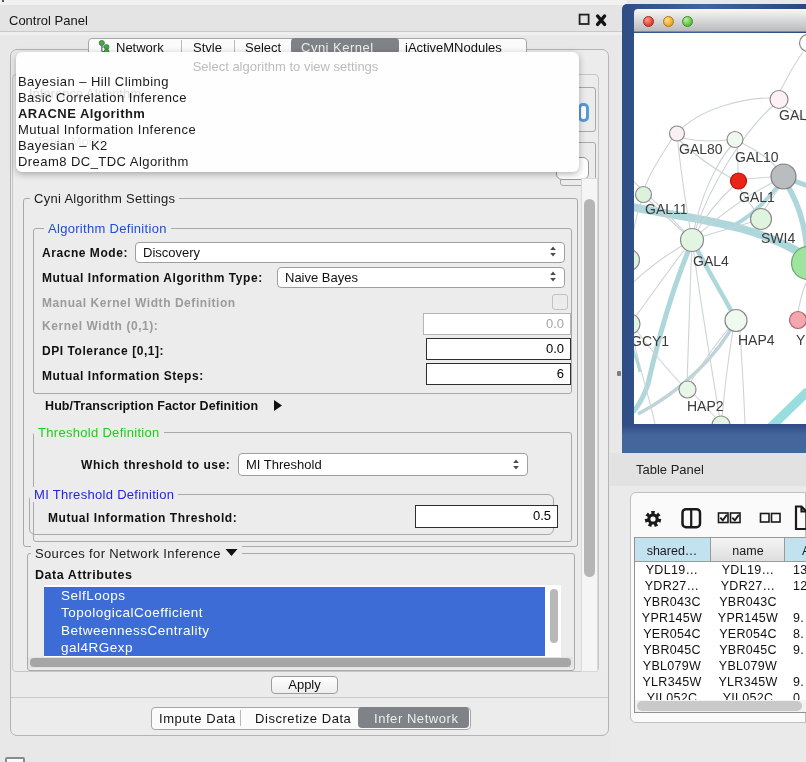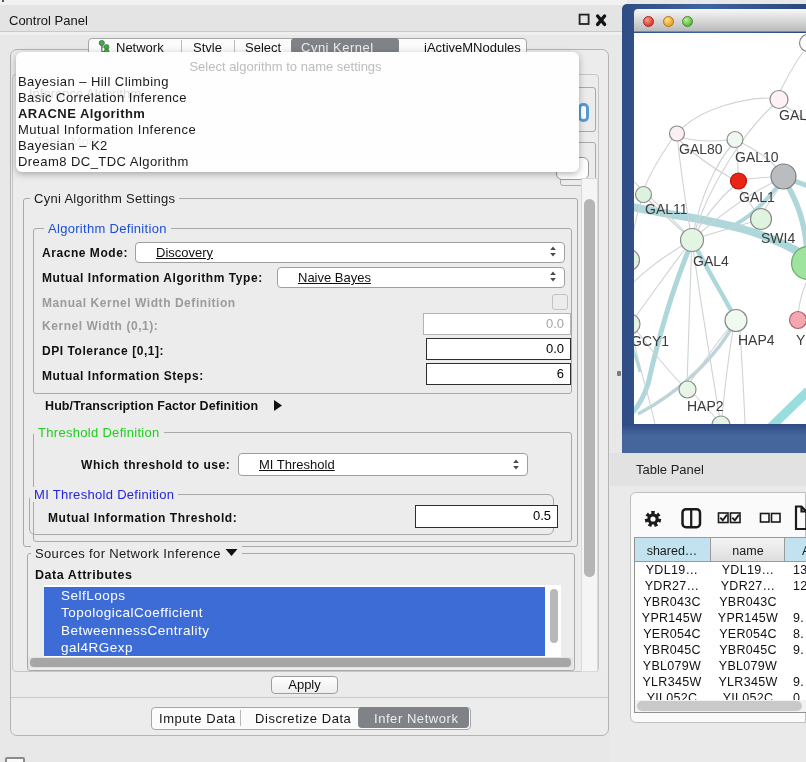--- a/index.html
+++ b/index.html
@@ -2,21 +2,21 @@
 <html><head>
 <meta charset="utf-8">
 <style>
 html,body{margin:0;padding:0;}
 body{width:806px;height:762px;position:relative;overflow:hidden;background:#e8e8e8;
  font-family:"Liberation Sans",sans-serif;-webkit-font-smoothing:antialiased;}
 .ab{position:absolute;}
 .lbl{font-size:12px;font-weight:bold;color:#111;white-space:nowrap;letter-spacing:0.55px;}
 .dis{color:#9b9b9b;}
 .combo{position:absolute;background:#fff;border:1px solid #9f9f9f;border-radius:4px;
- font-size:13px;color:#111;line-height:19px;padding-left:20px;box-sizing:border-box;text-decoration:underline;}
+ font-size:13px;color:#111;line-height:19px;padding-left:7px;box-sizing:border-box;}
 .fld{position:absolute;background:#fff;box-sizing:border-box;font-size:13px;
  text-align:right;padding-right:6px;}
 .grp{position:absolute;border:1px solid #a9a9a9;border-radius:3px;}
 .gt{position:absolute;top:-8px;left:6px;background:#ececec;padding:0 4px;font-size:13px;
  color:#1a1a1a;white-space:nowrap;line-height:15px;letter-spacing:0.3px;}
 .arrows{position:absolute;right:7px;top:3px;}
 </style>
 </head>
 <body>
 
@@ -49,21 +49,21 @@
  <path d="M3.8 6 L3.8 13.5 M3.8 9 L8 9 M3.8 13.5 L8 13.5" stroke="#5a6b7a" stroke-width="1.2" fill="none"></path>
  <circle cx="3.8" cy="5" r="2.6" fill="#4aa44a" stroke="#2e7d2e" stroke-width="0.8"></circle>
  <circle cx="8.6" cy="9" r="2.4" fill="#4aa44a" stroke="#2e7d2e" stroke-width="0.8"></circle>
  <circle cx="8.6" cy="13.5" r="2.4" fill="#4aa44a" stroke="#2e7d2e" stroke-width="0.8"></circle>
 </svg>
 <div class="ab" style="left:88px;top:40px;width:437px;height:13px;font-size:13px;color:#141414;">
  <span class="ab" style="left:28px;">Network</span>
  <span class="ab" style="left:105px;">Style</span>
  <span class="ab" style="left:157px;">Select</span>
  <span class="ab" style="left:213px;color:#ededed;letter-spacing:0.5px;">Cyni Kernel</span>
- <span class="ab" style="left:336px;">jActiveMNodules</span>
+ <span class="ab" style="left:317px;">jActiveMNodules</span>
 </div>
 
 <div class="ab" style="left:560px;top:87px;width:34px;height:43px;border:1px solid #a9a9a9;border-radius:3px;"></div>
 <div class="ab" style="left:578px;top:103px;width:11px;height:19px;border:3px solid #569bd5;border-radius:5px;background:#fff;box-sizing:border-box;"></div>
 <div class="ab" style="left:560px;top:142px;width:34px;height:42px;border:1px solid #a9a9a9;border-radius:3px;"></div>
 <div class="ab" style="left:556px;top:157px;width:31px;height:21px;border:1px solid #9a9a9a;border-radius:6px;background:#fff;"></div>
 
 <div class="ab" style="left:581px;top:178px;width:17px;height:494px;background:#f5f5f5;border:1px solid #d9d9d9;box-sizing:border-box;"></div>
 <div class="ab" style="left:584px;top:199px;width:11px;height:378px;background:#b5b5b5;border-radius:6px;"></div>
 
@@ -141,21 +141,21 @@
 <div class="ab" style="left:151px;top:711px;width:318px;font-size:13px;color:#141414;letter-spacing:0.55px;">
  <span class="ab" style="left:8px;">Impute Data</span>
  <span class="ab" style="left:104px;">Discretize Data</span>
  <span class="ab" style="left:223px;color:#ededed;">Infer Network</span>
 </div>
 <div class="ab" style="left:5px;top:757px;width:20px;height:10px;background:linear-gradient(#ffffff,#ececec);border:2px solid #8a8a8a;border-radius:2px;box-sizing:border-box;"></div>
 <div class="ab" style="left:617px;top:371px;width:4px;height:5px;background:#7d7d7d;border-radius:1px;"></div>
 
 <div class="ab" style="left:16px;top:52px;width:563px;height:120px;background:#fefefe;
  border-radius:6px;box-shadow:0 2px 7px rgba(0,0,0,0.30);"></div>
-<div class="ab" style="left:16px;top:59px;width:539px;text-align:center;font-size:13px;color:#bcbcbc;">Select algorithm to name settings</div>
+<div class="ab" style="left:16px;top:59px;width:539px;text-align:center;font-size:13px;color:#bcbcbc;">Select algorithm to view settings</div>
 <div class="ab" style="left:29px;top:86px;font-size:13px;color:rgba(110,110,110,0.25);">Inference Algorithm</div>
 <div class="ab" style="left:36px;top:134px;font-size:13px;color:rgba(110,110,110,0.13);">Table Mode</div>
 <div class="ab" style="left:18px;top:74px;font-size:13px;line-height:16px;color:#1a1a1a;white-space:nowrap;letter-spacing:0.45px;">
 Bayesian – Hill Climbing<br>
 Basic Correlation Inference<br>
 <b>ARACNE Algorithm</b><br>
 Mutual Information Inference<br>
 Bayesian – K2<br>
 Dream8 DC_TDC Algorithm</div>
 

